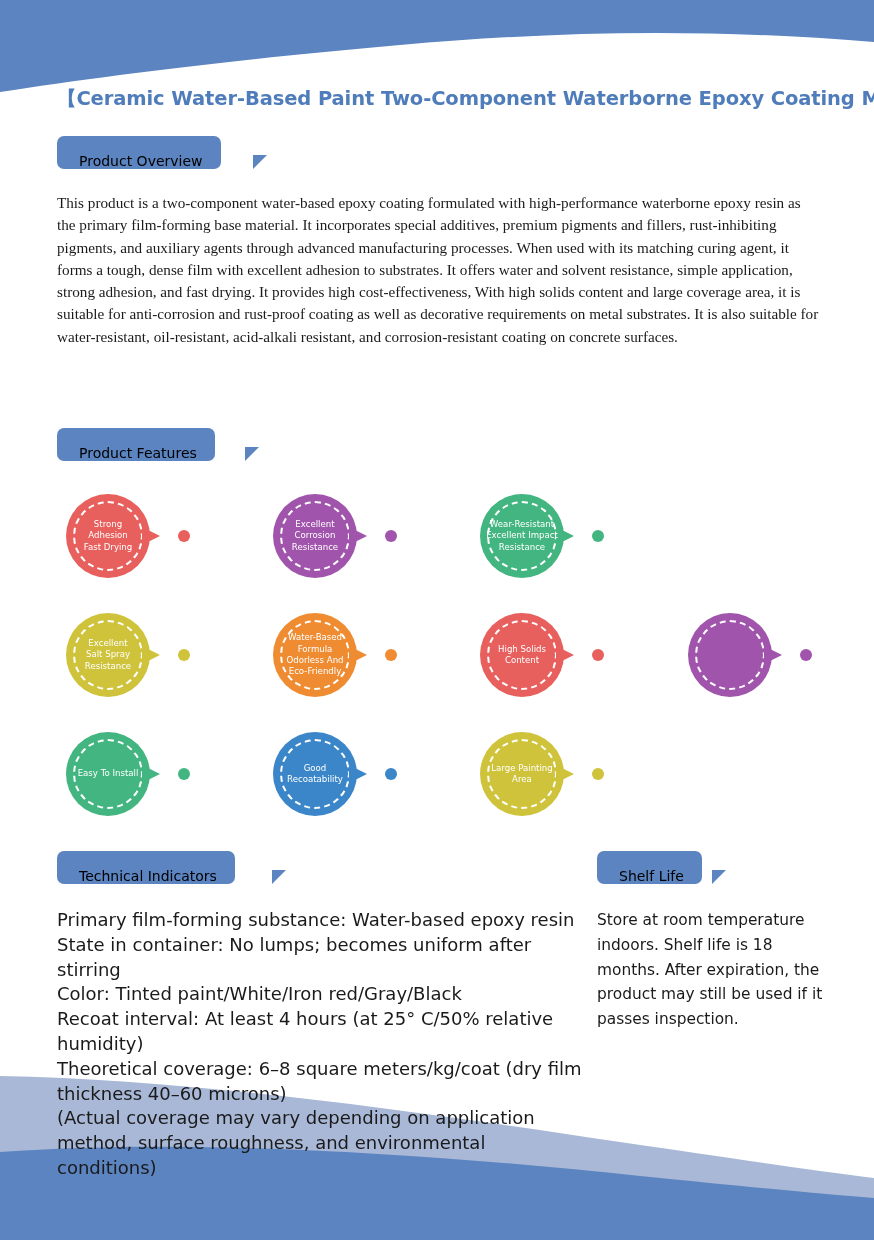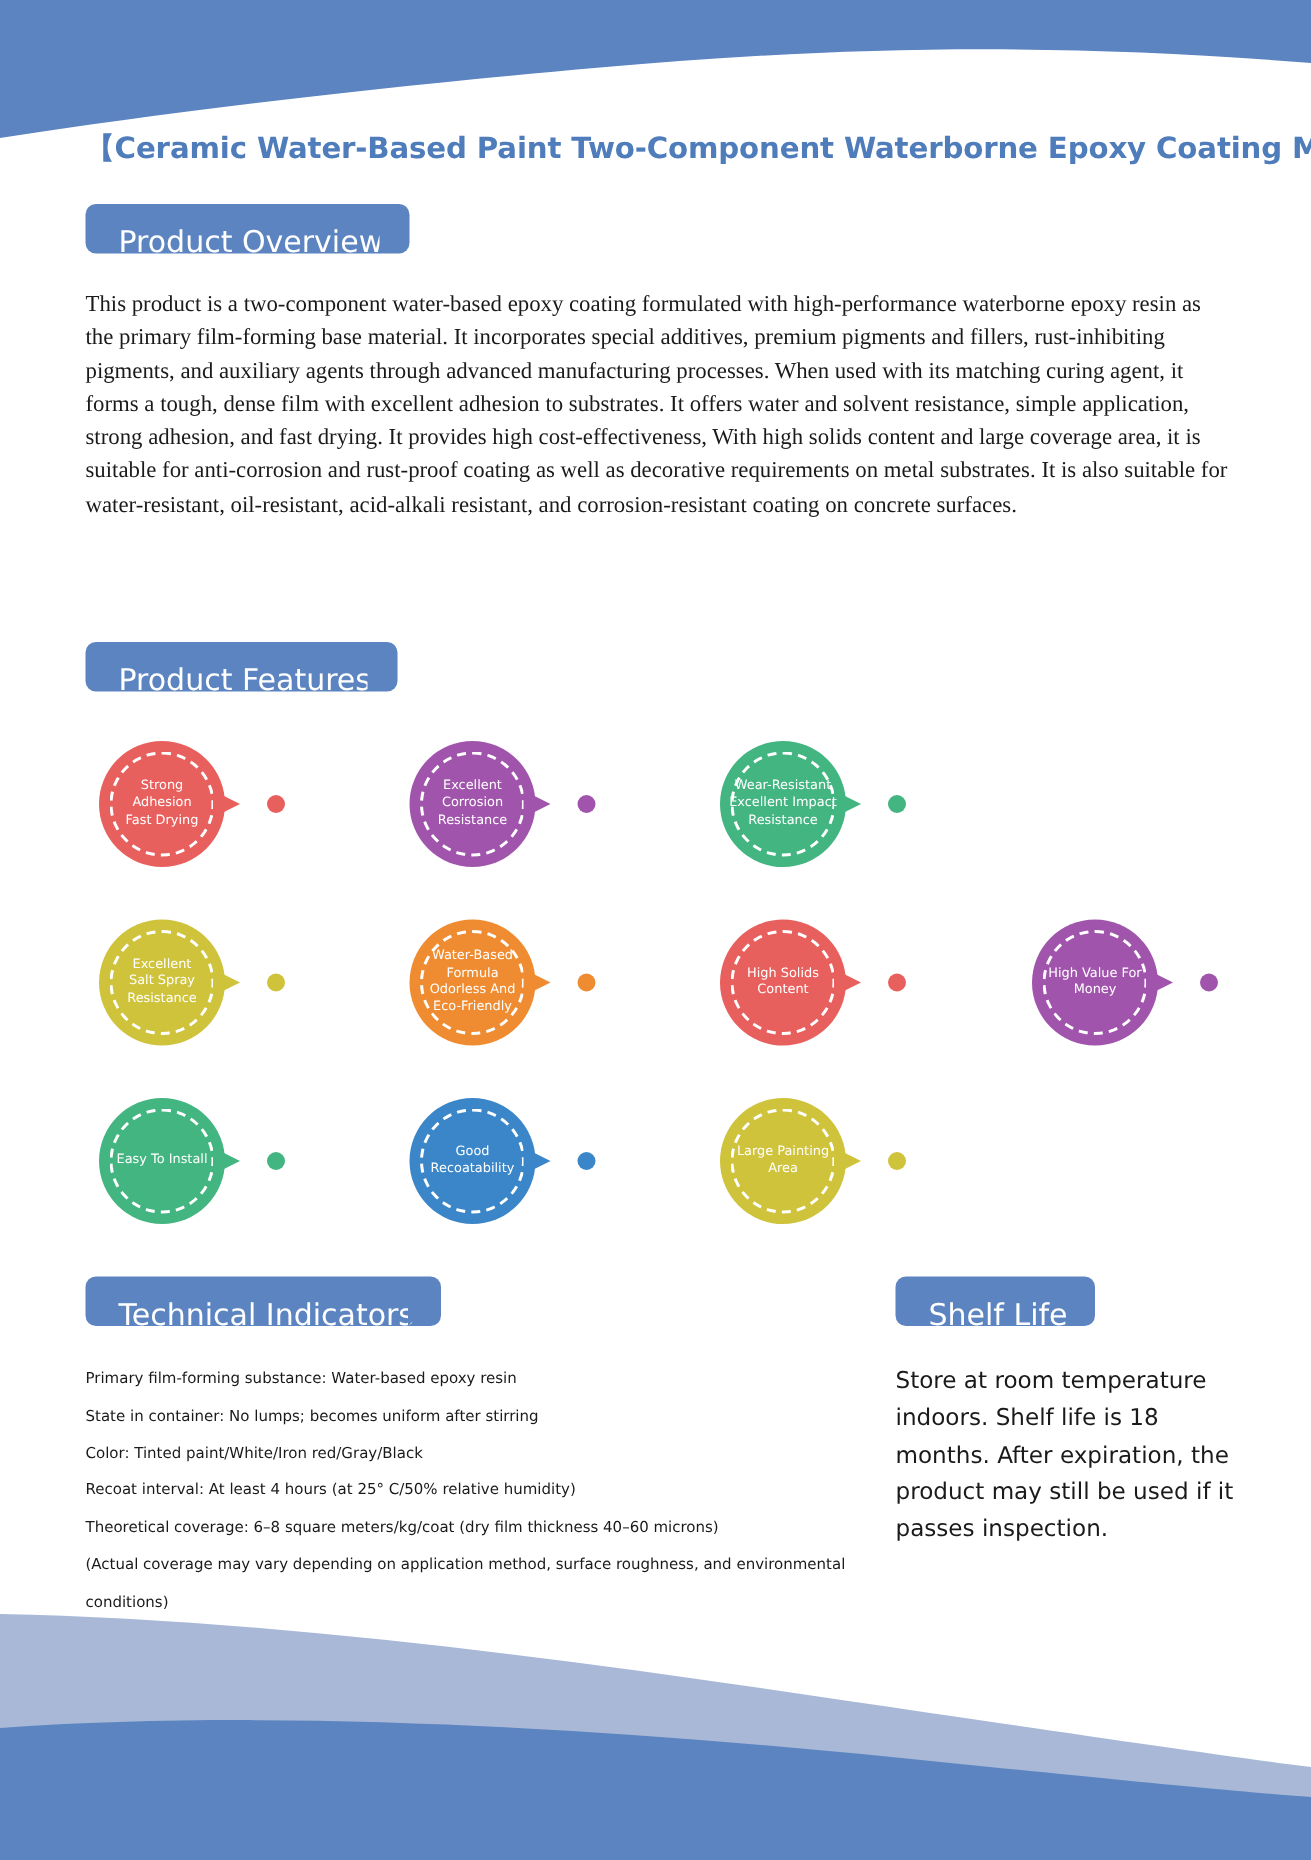--- a/index.html
+++ b/index.html
@@ -58,22 +58,22 @@
   .tab .tab-body {
     position: absolute;
     left: 0; top: 0;
     height: 33px;
     background: #5b84c0;
     border-radius: 7px;
     box-sizing: border-box;
     padding: 16px 18px 0 22px;
     display: flex;
     align-items: center;
-    color: #ffffff;
-    font-size: 20px;
+    color: #000000;
+    font-size: 14px;
     white-space: nowrap;
   }
   .tab .tab-tail {
     position: absolute;
     top: 19px;
     width: 0; height: 0;
     border-left: 14px solid #5b84c0;
     border-bottom: 14px solid transparent;
   }
 
@@ -88,21 +88,21 @@
     left: 57px;
     top: 192px;
     width: 762px;
     font-family: Liberation Serif, serif;
   }
   #tech-text {
     left: 57px;
     top: 908px;
     width: 530px;
     line-height: 24.8px;
-    font-size: 10px;
+    font-size: 18px;
     white-space: pre-line;
   }
   #shelf-text {
     left: 597px;
     top: 908px;
     width: 228px;
     line-height: 24.8px;
     font-size: 15.4px;
   }
 
@@ -247,22 +247,20 @@
         <div class="disc" style="background: rgb(232, 96, 93);"></div>
         <div class="ring"></div>
         <div class="label">High Solids
 Content</div>
         <div class="tail" style="border-left-color: rgb(232, 96, 93);"></div>
         <div class="dot" style="background: rgb(232, 96, 93);"></div>
       </div>
       <div class="badge" style="left: 688px; top: 613px; width: 130px; height: 84px;">
         <div class="disc" style="background: rgb(160, 84, 172);"></div>
         <div class="ring"></div>
-        <div class="label">High Value For
-Money</div>
         <div class="tail" style="border-left-color: rgb(160, 84, 172);"></div>
         <div class="dot" style="background: rgb(160, 84, 172);"></div>
       </div>
       <div class="badge" style="left: 66px; top: 732px; width: 130px; height: 84px;">
         <div class="disc" style="background: rgb(67, 181, 129);"></div>
         <div class="ring"></div>
         <div class="label">Easy To Install</div>
         <div class="tail" style="border-left-color: rgb(67, 181, 129);"></div>
         <div class="dot" style="background: rgb(67, 181, 129);"></div>
       </div>

